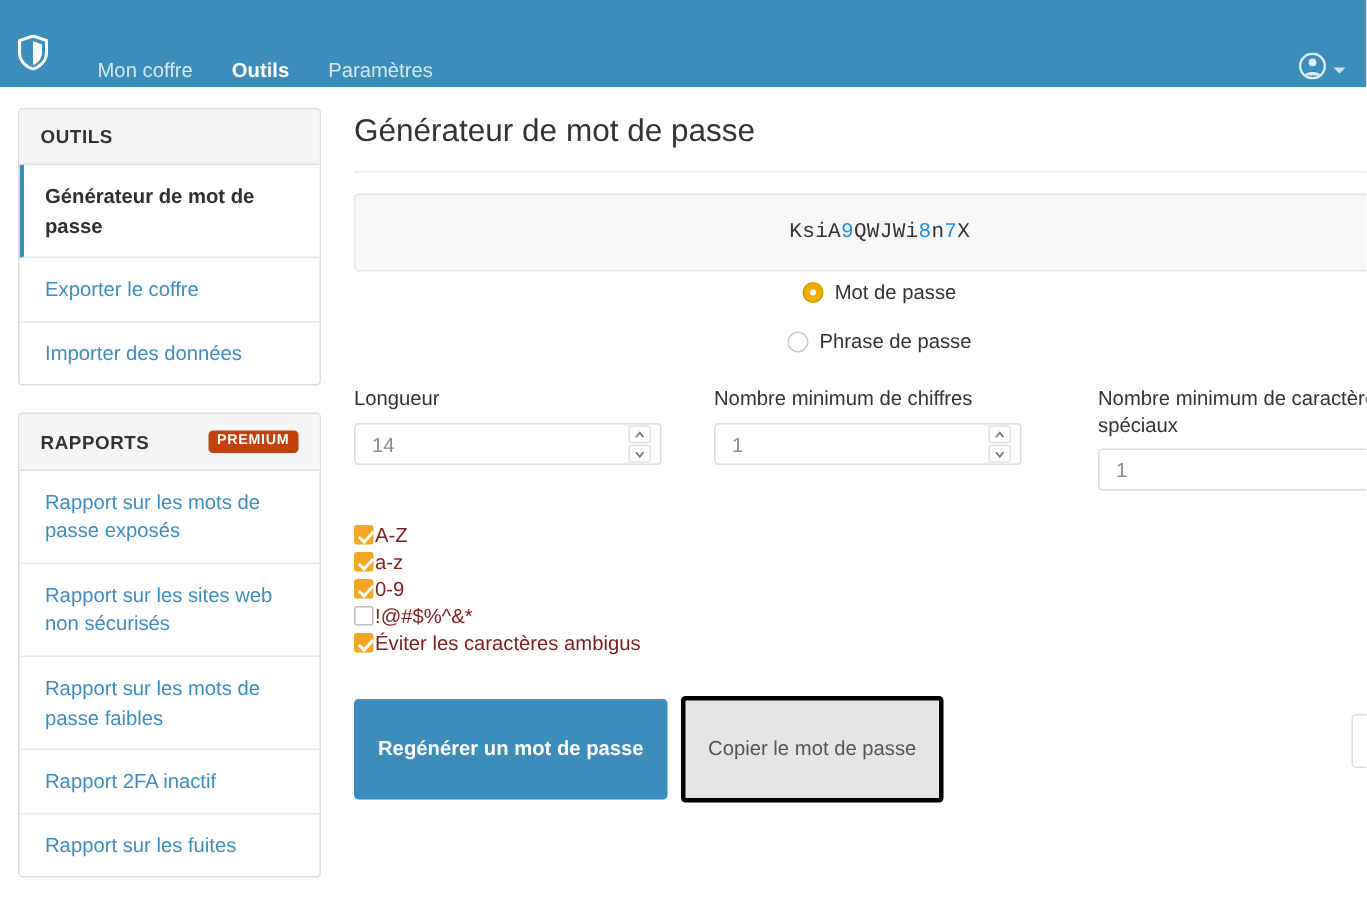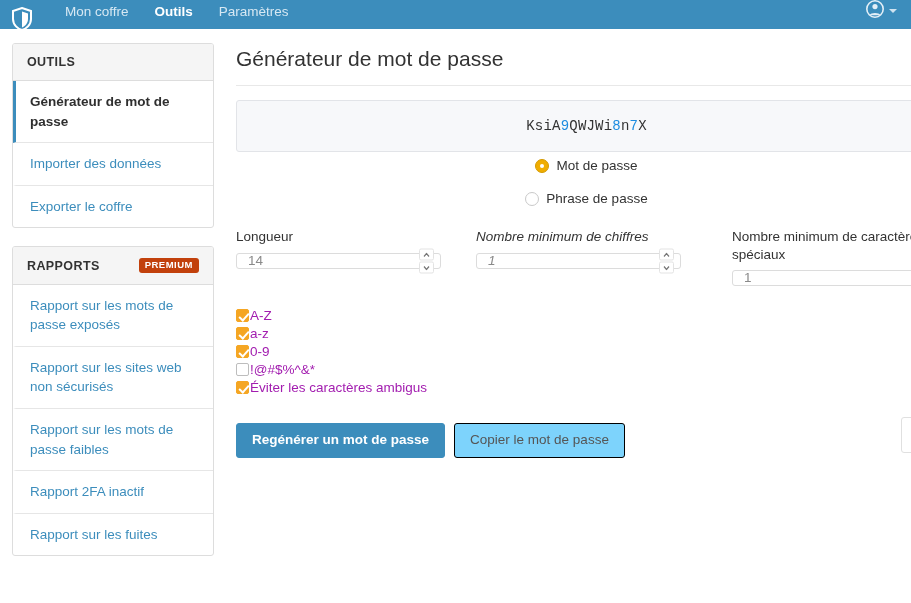--- a/index.html
+++ b/index.html
@@ -7,24 +7,24 @@
     margin: 0; padding: 0;
     width: 911px; height: 603px;
     background: #ffffff;
     font-family: "Liberation Sans", sans-serif;
     -webkit-font-smoothing: antialiased;
   }
   body { overflow: hidden; position: relative; }
 
   
   .navbar {
-    height: 29px;
+    height: 58px;
     background: #3c8dbc;
     display: flex;
-    align-items: flex-start;
+    align-items: flex-end;
     padding: 0 14px 0 6px;
     position: relative;
   }
   .brand {
     width: 32px; height: 42px;
     display: flex; align-items: center; justify-content: center;
     margin-right: 14px;
   }
   .nav-links { display: flex; align-items: center; gap: 0; }
   .nav-link {
@@ -164,37 +164,37 @@
   }
   .radio-label { font-size: 13.5px; color: #333; }
 
   .fields {
     display: flex;
     gap: 35px;
     margin-bottom: 22px;
   }
   .field { display: flex; flex-direction: column; }
   .field.f1 { width: 205px; }
-  .field.f2 { width: 205px; font-style: italic; }
+  .field.f2 { width: 205px; }
   .field.f3 { width: 205px; margin-left: 16px; }
   .field-label {
     font-size: 13.5px;
     color: #333;
     margin-bottom: 6px;
     line-height: 1.35;
     min-height: 19px;
   }
   .num-wrap {
     position: relative;
-    height: 16px;
+    height: 28px;
     border: 1px solid #dcdcdc;
     border-radius: 3px;
     background: #fff;
     display: flex;
-    align-items: flex-end;
+    align-items: center;
   }
   .num-val {
     font-size: 13.5px;
     color: #8a8a8a;
     padding-left: 11px;
   }
   .spin {
     position: absolute;
     right: 6px; top: 50%;
     transform: translateY(-50%);
@@ -232,45 +232,45 @@
   .cb.checked { background: #f5a623; border-color: #f5a623; }
   .cb.checked::after {
     content: "";
     position: absolute;
     left: 4px; top: 1px;
     width: 4px; height: 8px;
     border: solid #fff;
     border-width: 0 2px 2px 0;
     transform: rotate(42deg);
   }
-  .check-label { font-size: 13.5px; color: #a21caf; }
+  .check-label { font-size: 13.5px; color: #7f1d1d; }
 
   .btn-row {
     display: flex;
     align-items: center;
     gap: 9px;
     margin-top: 12px;
   }
   .btn {
     font-size: 13.5px;
-    padding: 8px 15px;
+    padding: 24px 15px;
     border-radius: 3px;
     cursor: pointer;
     line-height: 1.2;
     white-space: nowrap;
   }
   .btn-primary {
     background: #3c8dbc;
     border: 1px solid #3c8dbc;
     color: #fff;
     font-weight: bold;
   }
   .btn-default {
-    background: #7dd3fc;
-    border: 1px solid #000000;
+    background: #e5e5e5;
+    border: 3px solid #000000;
     color: #555;
   }
   .icon-btn {
     margin-left: auto;
     width: 36px; height: 36px;
     border: 1px solid #e0e0e0;
     border-radius: 3px;
     background: #fff;
     display: flex; align-items: center; justify-content: center;
     cursor: pointer;
@@ -315,24 +315,24 @@
   <div class="sidebar">
 
     <div class="panel">
       <div class="panel-head">
         <span>OUTILS</span>
       </div>
       <div class="nav-item active">
         <span>Générateur de mot de passe</span>
       </div>
       <div class="nav-item">
+        <span>Exporter le coffre</span>
+      </div>
+      <div class="nav-item">
         <span>Importer des données</span>
-      </div>
-      <div class="nav-item">
-        <span>Exporter le coffre</span>
       </div>
     </div>
 
     <div class="panel">
       <div class="panel-head">
         <span>RAPPORTS</span>
         <span class="badge badge-premium">PREMIUM</span>
       </div>
       <div class="nav-item">
         <span>Rapport sur les mots de passe exposés</span>

